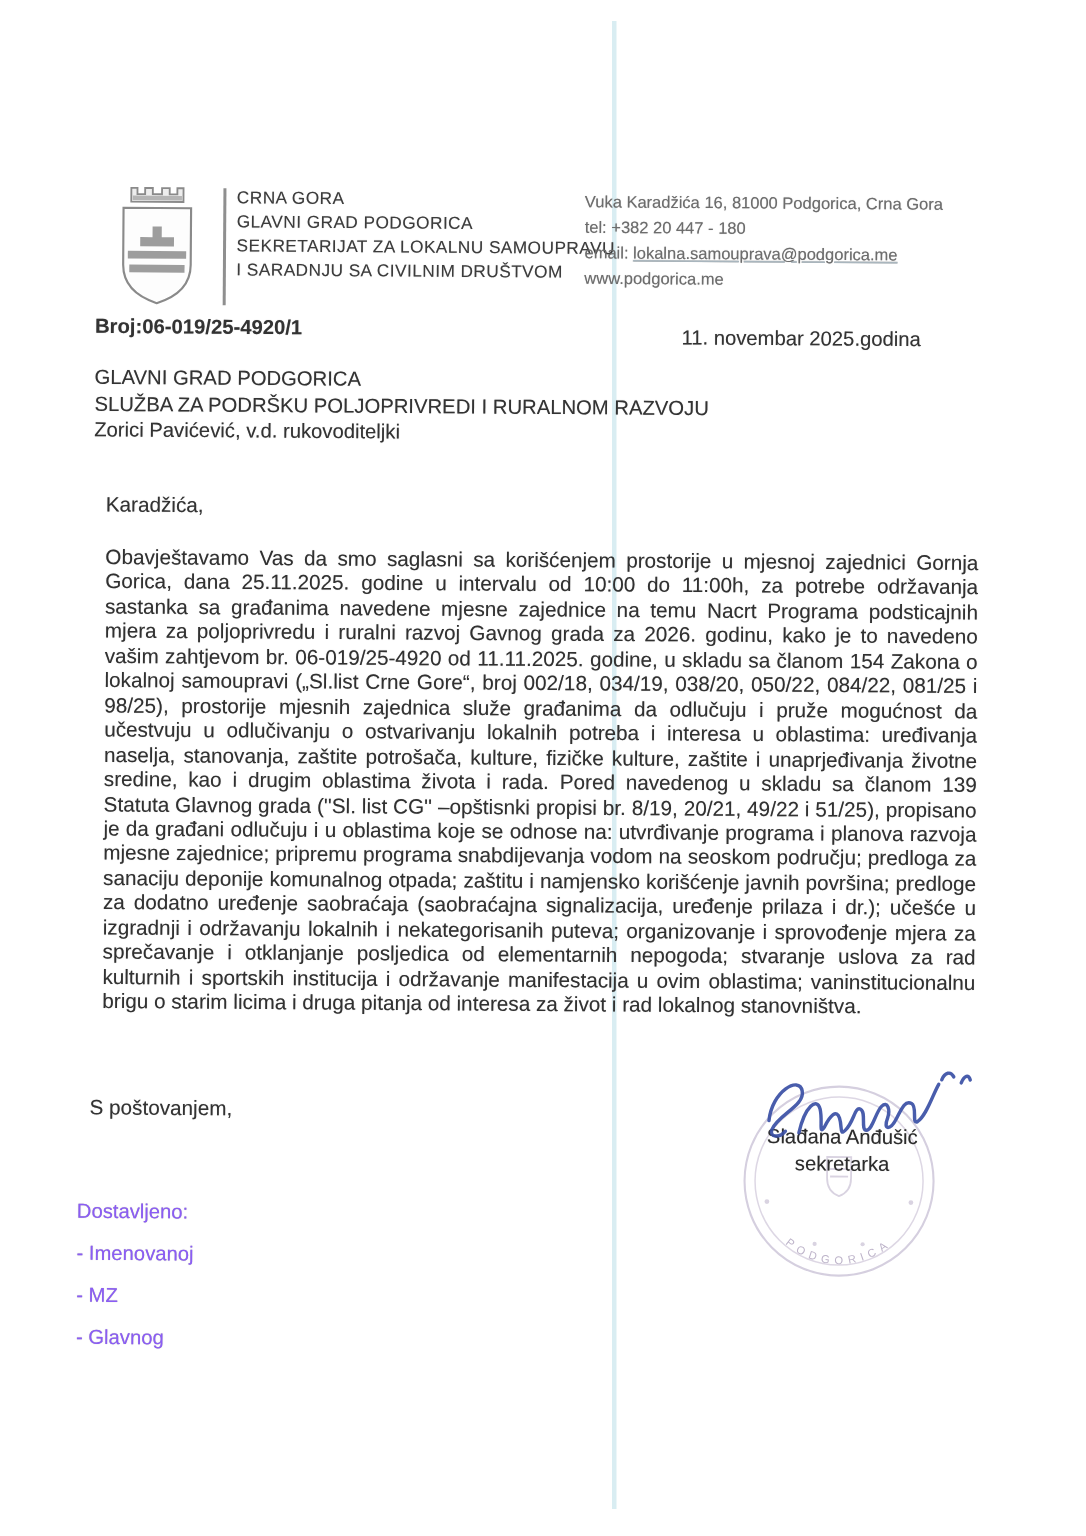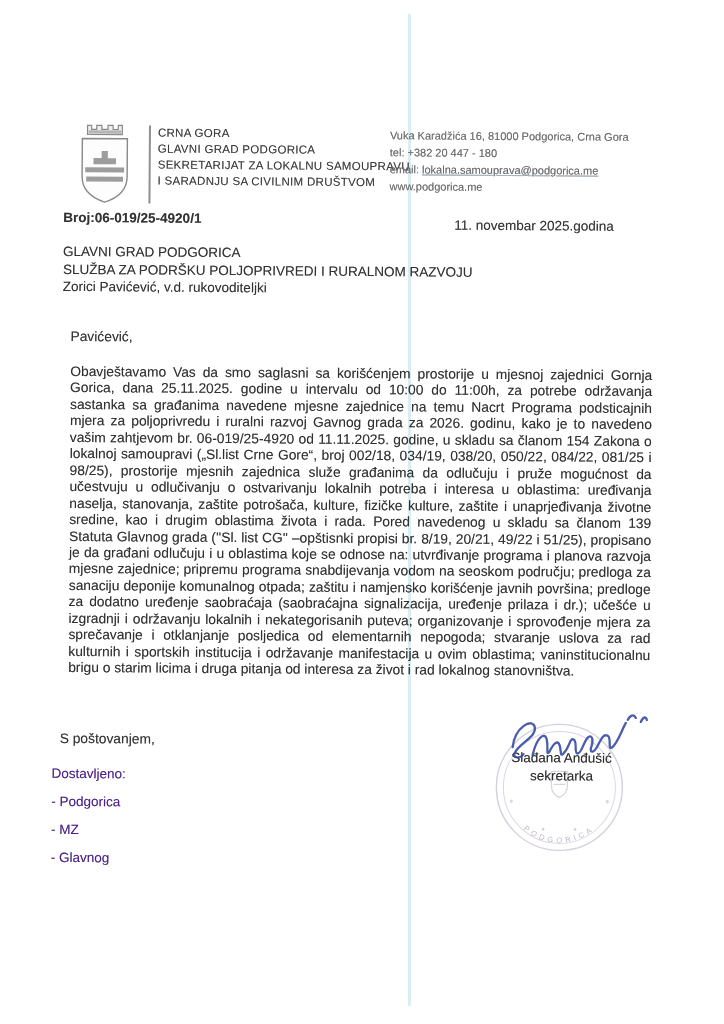--- a/index.html
+++ b/index.html
@@ -78,22 +78,22 @@
   .sig-svg { position: absolute; left: 497px; top: 706px; width: 164px; height: 72px; }
   .signer {
     position: absolute; left: 481px; top: 749px; width: 166px;
     text-align: center; color: #2c2c2c;
   }
   .signer-name { font-size: 13.5px; font-weight: 500; }
   .signer-title { font-size: 13.5px; margin-top: 3px; }
 
   
   .distribution {
-    position: absolute; left: 54px; top: 768px;
-    font-size: 13.5px; color: #4c1d95;
+    position: absolute; left: 54px; top: 802px;
+    font-size: 13.5px; color: #8b5cf6;
   }
   .distribution .dist-heading { margin-bottom: 7px; }
   .distribution .dist-item { margin-top: 13px; white-space: nowrap; }
 </style>
 </head>
 <body>
 
 <div class="page">
 
   <div class="scan-line"></div>
@@ -131,21 +131,21 @@
 
     <div class="ref-number doc-text">Broj:06-019/25-4920/1</div>
     <div class="ref-date doc-text">11. novembar 2025.godina</div>
 
     <div class="recipient doc-text">
       <div>GLAVNI GRAD PODGORICA</div>
       <div>SLUŽBA ZA PODRŠKU POLJOPRIVREDI I RURALNOM RAZVOJU</div>
       <div>Zorici Pavićević, v.d. rukovoditeljki</div>
     </div>
 
-    <div class="salutation doc-text">Pavićević,</div>
+    <div class="salutation doc-text">Karadžića,</div>
 
     <div class="body-par doc-text">Obavještavamo Vas da smo saglasni sa korišćenjem prostorije u mjesnoj zajednici Gornja Gorica, dana 25.11.2025. godine u intervalu od 10:00 do 11:00h, za potrebe održavanja sastanka sa građanima navedene mjesne zajednice na temu Nacrt Programa podsticajnih mjera za poljoprivredu i ruralni razvoj Gavnog grada za 2026. godinu, kako je to navedeno vašim zahtjevom br. 06-019/25-4920 od 11.11.2025. godine, u skladu sa članom 154 Zakona o lokalnoj samoupravi („Sl.list Crne Gore“, broj 002/18, 034/19, 038/20, 050/22, 084/22, 081/25 i 98/25), prostorije mjesnih zajednica služe građanima da odlučuju i pruže mogućnost da učestvuju u odlučivanju o ostvarivanju lokalnih potreba i interesa u oblastima: uređivanja naselja, stanovanja, zaštite potrošača, kulture, fizičke kulture, zaštite i unaprjeđivanja životne sredine, kao i drugim oblastima života i rada. Pored navedenog u skladu sa članom 139  Statuta Glavnog grada (''Sl. list CG'' –opštisnki propisi br. 8/19, 20/21, 49/22 i 51/25), propisano je da građani odlučuju i u oblastima koje se odnose na: utvrđivanje programa i planova razvoja mjesne zajednice; pripremu programa snabdijevanja vodom na seoskom području; predloga za sanaciju deponije komunalnog otpada; zaštitu i namjensko korišćenje javnih površina; predloge za dodatno uređenje saobraćaja (saobraćajna signalizacija, uređenje prilaza i dr.); učešće u izgradnji i održavanju lokalnih i nekategorisanih puteva; organizovanje i sprovođenje mjera za sprečavanje i otklanjanje posljedica od elementarnih nepogoda; stvaranje uslova za rad kulturnih i sportskih institucija i održavanje manifestacija u ovim oblastima; vaninstitucionalnu brigu o starim licima i druga pitanja od interesa za život i rad lokalnog stanovništva.</div>
 
     <div class="closing doc-text">S poštovanjem,</div>
 
     <svg class="stamp" viewBox="0 0 152 152">
       <circle cx="76" cy="76" r="63" fill="none" stroke="#b3a7c4" stroke-width="1.4" opacity="0.55"></circle>
       <circle cx="76" cy="76" r="56" fill="none" stroke="#b3a7c4" stroke-width="1" opacity="0.45"></circle>
 
       <path d="M68,60 h16 v14 q0,9 -8,12 q-8,-3 -8,-12 z" fill="none" stroke="#b3a7c4" stroke-width="1.2" opacity="0.5"></path>
@@ -173,19 +173,19 @@
       <g fill="none" stroke="#3a50a5" stroke-width="2.3" stroke-linecap="round" opacity="0.92">
         <path d="M18,40 C20,20 38,10 40,20 C42,30 24,36 20,46 C18,51 25,52 29,47"></path>
         <path d="M38,48 C42,30 50,24 52,32 C54,40 51,50 55,44 C59,36 63,32 65,38 C67,44 65,50 69,46 C75,40 75,30 79,32 C83,34 79,46 83,46 C87,46 89,34 93,30 C97,26 99,32 97,38 C94,46 99,46 103,38 C107,30 109,26 113,28 C117,30 113,42 117,40 C123,36 127,22 131,15"></path>
         <path d="M133,12 C135,7 139,6 141,10"></path>
         <path d="M146,14 C148,9 151,8 152,12"></path>
       </g>
     </svg>
 
     <div class="distribution doc-text">
       <div class="dist-heading">Dostavljeno:</div>
-      <div class="dist-item">- Podgorica</div>
+      <div class="dist-item">- Imenovanoj</div>
       <div class="dist-item">- MZ</div>
       <div class="dist-item">- Glavnog</div>
     </div>
 
   </div>
 </div>
 
 </body></html>

